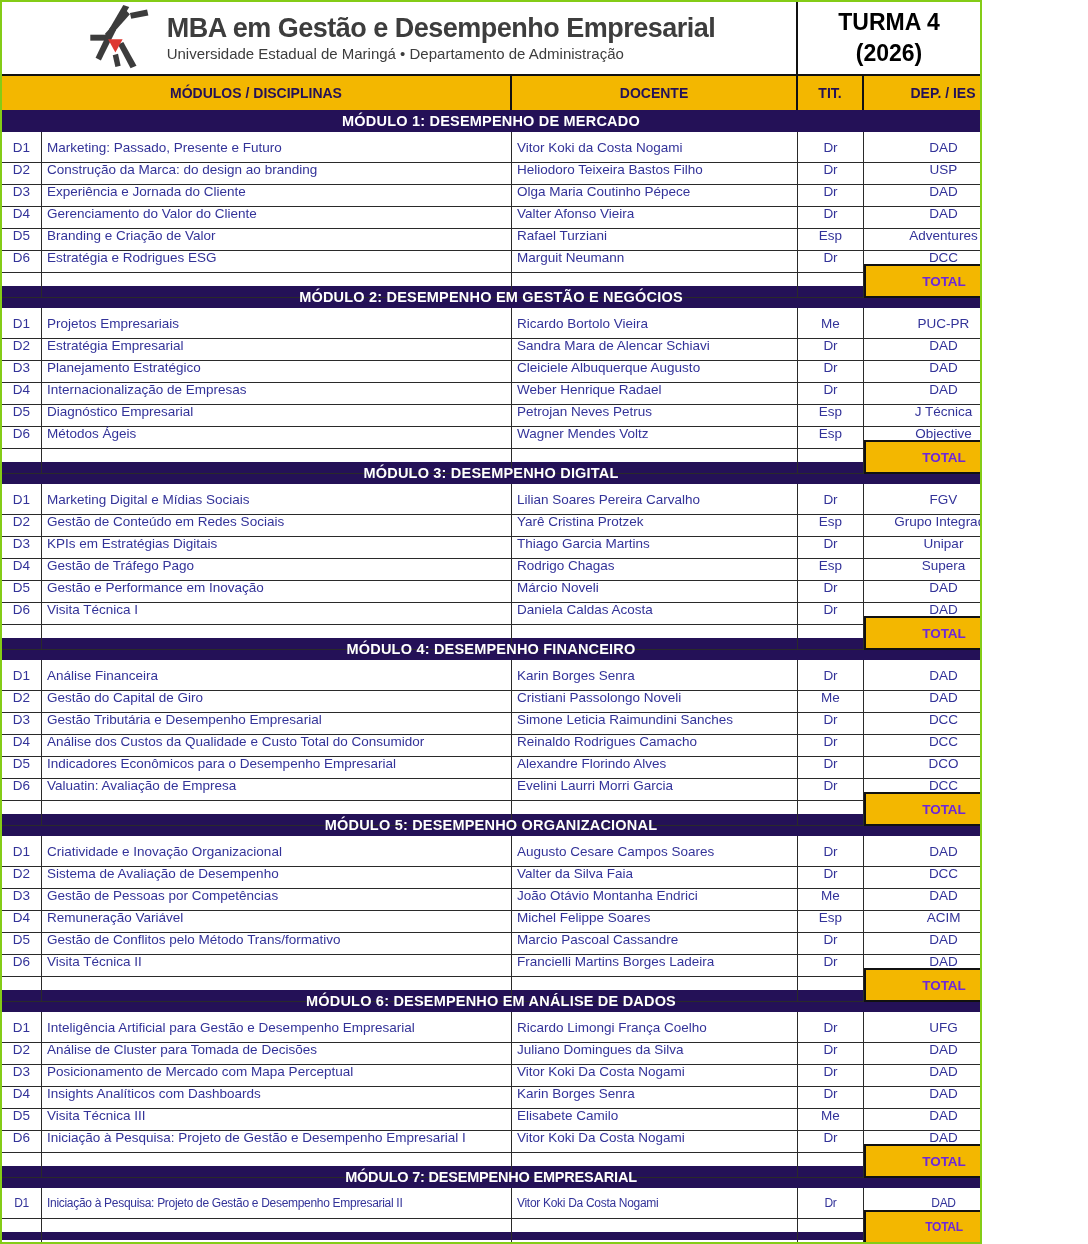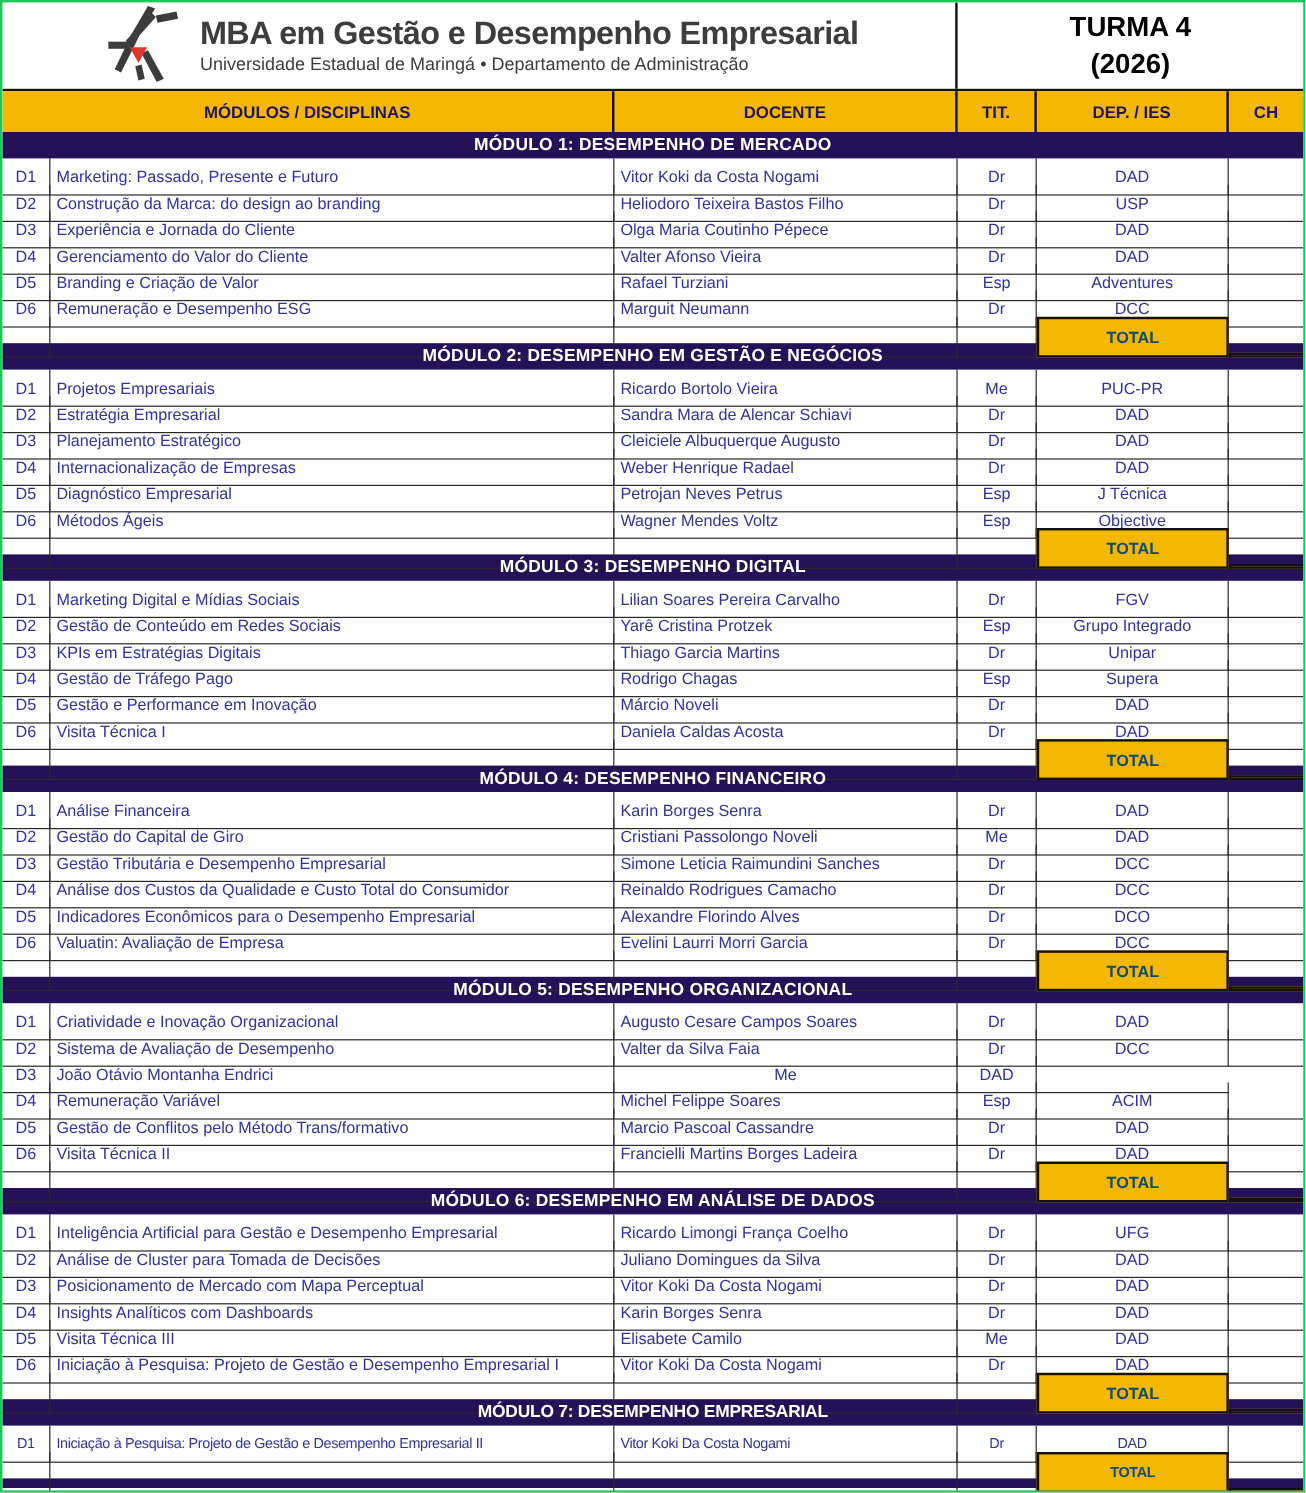--- a/index.html
+++ b/index.html
@@ -1,17 +1,17 @@
 <!DOCTYPE html>
 <html><head>
 <meta charset="utf-8">
 <style>
   html,body{margin:0;padding:0;background:#fff;}
   body{font-family:"Liberation Sans",sans-serif;}
-  .sheet{width:1088px;height:1244px;box-sizing:border-box;border:2px solid #22c55e;background:#fff;overflow:hidden;}
+  .sheet{width:982px;height:1244px;box-sizing:border-box;border:2px solid #84cc16;background:#fff;overflow:hidden;}
 
   
   .top-header{height:74px;display:flex;box-sizing:border-box;border-bottom:2px solid #111;}
   .brand-cell{width:796px;box-sizing:border-box;border-right:2px solid #111;display:flex;align-items:center;justify-content:center;gap:10px;}
   .brand-logo{width:74px;height:66px;flex:0 0 auto;}
   .brand-text{display:flex;flex-direction:column;justify-content:center;}
   .brand-title{font-size:27px;font-weight:bold;color:#3d3d3d;letter-spacing:-0.5px;line-height:1.05;}
   .brand-subtitle{font-size:15px;color:#3d3d3d;margin-top:2px;}
   .turma-cell{flex:1;display:flex;flex-direction:column;align-items:center;justify-content:center;font-weight:bold;font-size:23px;color:#000;line-height:1.35;}
 
@@ -20,21 +20,21 @@
   .hc{box-sizing:border-box;display:flex;align-items:center;justify-content:center;font-weight:bold;font-size:14px;color:#241157;border-right:2px solid #111;}
   .hc:last-child{border-right:none;}
 
   
   .module-band{height:22px;background:#241157;color:#fff;font-weight:bold;font-size:14.5px;display:flex;align-items:center;justify-content:center;letter-spacing:0.2px;}
   .row{display:grid;grid-template-columns:40px 470px 286px 66px 160px 62px;height:22px;box-sizing:border-box;}
   .cell{box-sizing:border-box;border-right:1px solid #2a2a2a;border-bottom:1px solid #2a2a2a;display:flex;align-items:center;font-size:13.5px;color:#333399;overflow:hidden;white-space:nowrap;}
   .cell:last-child{border-right:none;margin-top:30px;}
   .c-code,.c-tit,.c-dep,.c-ch{justify-content:center;}
   .c-disc,.c-doc{padding-left:5px;}
-  .total-cell{background:#F3B700;font-weight:bold;color:#0c4a6e;justify-content:center;border:2px solid #111;}
+  .total-cell{background:#F3B700;font-weight:bold;color:#6d28d9;justify-content:center;border:2px solid #111;}
   
   .module-section:last-child .cell{font-size:12px;letter-spacing:-0.3px;}
   .module-section:last-child .module-band{letter-spacing:-0.2px;}
 
   .bottom-bar{height:8px;background:#241157;}
 </style>
 </head>
 <body>
 
 <div class="sheet">
@@ -110,21 +110,21 @@
         <div class="row data-row">
           <div class="cell c-code">D5</div>
           <div class="cell c-disc">Branding e Criação de Valor</div>
           <div class="cell c-doc">Rafael Turziani</div>
           <div class="cell c-tit">Esp</div>
           <div class="cell c-dep">Adventures</div>
           <div class="cell c-ch">10</div>
         </div>
         <div class="row data-row">
           <div class="cell c-code">D6</div>
-          <div class="cell c-disc">Remuneração e Desempenho ESG</div>
+          <div class="cell c-disc">Estratégia e Rodrigues ESG</div>
           <div class="cell c-doc">Marguit Neumann</div>
           <div class="cell c-tit">Dr</div>
           <div class="cell c-dep">DCC</div>
           <div class="cell c-ch">10</div>
         </div>
         <div class="row total-row">
           <div class="cell c-code"></div>
           <div class="cell c-disc"></div>
           <div class="cell c-doc"></div>
           <div class="cell c-tit"></div>
@@ -322,20 +322,21 @@
         <div class="row data-row">
           <div class="cell c-code">D2</div>
           <div class="cell c-disc">Sistema de Avaliação de Desempenho</div>
           <div class="cell c-doc">Valter da Silva Faia</div>
           <div class="cell c-tit">Dr</div>
           <div class="cell c-dep">DCC</div>
           <div class="cell c-ch">10</div>
         </div>
         <div class="row data-row">
           <div class="cell c-code">D3</div>
+          <div class="cell c-disc">Gestão de Pessoas por Competências</div>
           <div class="cell c-doc">João Otávio Montanha Endrici</div>
           <div class="cell c-tit">Me</div>
           <div class="cell c-dep">DAD</div>
           <div class="cell c-ch">10</div>
         </div>
         <div class="row data-row">
           <div class="cell c-code">D4</div>
           <div class="cell c-disc">Remuneração Variável</div>
           <div class="cell c-doc">Michel Felippe Soares</div>
           <div class="cell c-tit">Esp</div>

